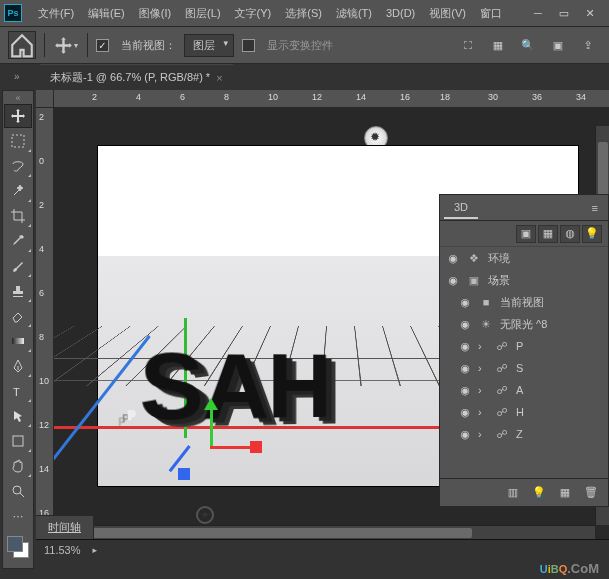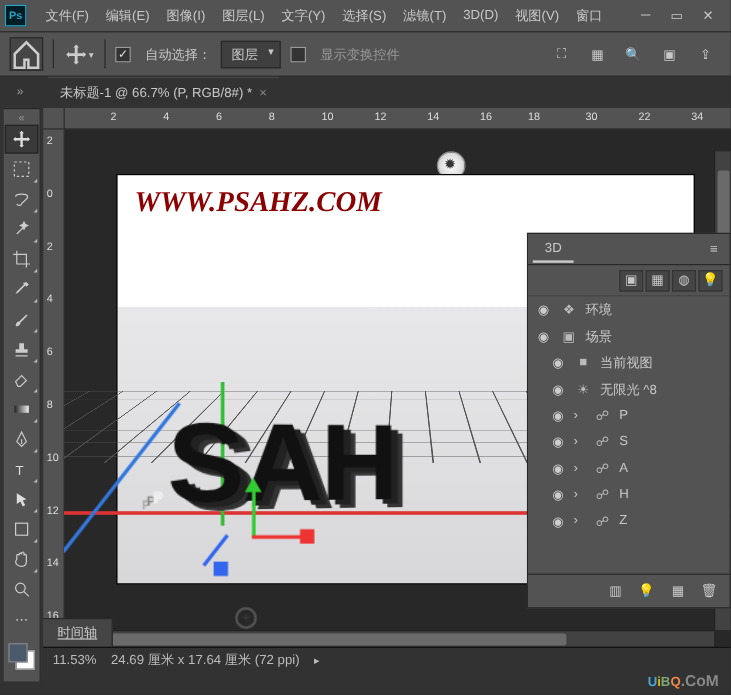--- a/index.html
+++ b/index.html
@@ -133,21 +133,21 @@
     </div>
   <div class="opt-sep"></div>
   <div class="opt-icon">
       <svg viewBox="0 0 16 16">
         <path d="M8 1l2 2H9v4h4V6l2 2-2 2V9H9v4h1l-2 2-2-2h1V9H3v1L1 8l2-2v1h4V3H6z" fill="#ccc"></path>
       </svg>
       <span style="font-size:8px;margin-left:1px;">▾</span>
     </div>
   <div class="opt-sep"></div>
   <span class="opt-check on"></span>
-  <span>自动选择：</span>
+  <span>当前视图：</span>
   <div class="opt-drop">图层</div>
   <span class="opt-check"></span>
   <span class="opt-label">显示变换控件</span>
   <div class="optbar-right">
     <div class="opt-icon">⛶</div>
     <div class="opt-icon">▦</div>
     <div class="opt-icon">🔍</div>
     <div class="opt-icon">▣</div>
     <div class="opt-icon">⇪</div>
   </div>
@@ -277,39 +277,38 @@
     <span class="tick" style="left:38px">2</span>
     <span class="tick" style="left:82px">4</span>
     <span class="tick" style="left:126px">6</span>
     <span class="tick" style="left:170px">8</span>
     <span class="tick" style="left:214px">10</span>
     <span class="tick" style="left:258px">12</span>
     <span class="tick" style="left:302px">14</span>
     <span class="tick" style="left:346px">16</span>
     <span class="tick" style="left:386px">18</span>
     <span class="tick" style="left:434px">30</span>
-    <span class="tick" style="left:478px">22</span>
+    <span class="tick" style="left:478px">36</span>
     <span class="tick" style="left:522px">34</span>
   </div>
   <div class="ruler-v">
     <span class="tick" style="top:4px">2</span>
     <span class="tick" style="top:48px">0</span>
     <span class="tick" style="top:92px">2</span>
     <span class="tick" style="top:136px">4</span>
     <span class="tick" style="top:180px">6</span>
     <span class="tick" style="top:224px">8</span>
     <span class="tick" style="top:268px">10</span>
     <span class="tick" style="top:312px">12</span>
     <span class="tick" style="top:356px">14</span>
     <span class="tick" style="top:400px">16</span>
   </div>
   <div class="canvas-wrap">
     <div class="centerball"></div>
     <div class="doc">
-      <div class="watermark">WWW.PSAHZ.COM</div>
       <div class="scene">
         <div class="grid"></div>
         <div class="axis-x"></div>
         <div class="axis-z"></div>
         <div class="axis-y"></div>
         <div class="txt3d"><span class="p">P</span>SAH</div>
         <div class="gizmo">
           <div class="gy"></div>
             <div class="gx"></div>
             <div class="gz"></div>
@@ -401,19 +400,18 @@
 </div>
 
 <div class="timeline-tab">
   <div class="tt">时间轴</div>
 </div>
 
 <div class="status">
   <span class="drop">
       <span>11.53%</span>
     </span>
-  <span>24.69 厘米 x 17.64 厘米 (72 ppi)</span>
   <span style="font-size:9px;">▸</span>
 </div>
 
 <div class="uibq">
   <span>U</span><span>i</span><span>B</span><span>Q</span><span class="com">.CoM</span>
 </div>
 
 </body></html>

